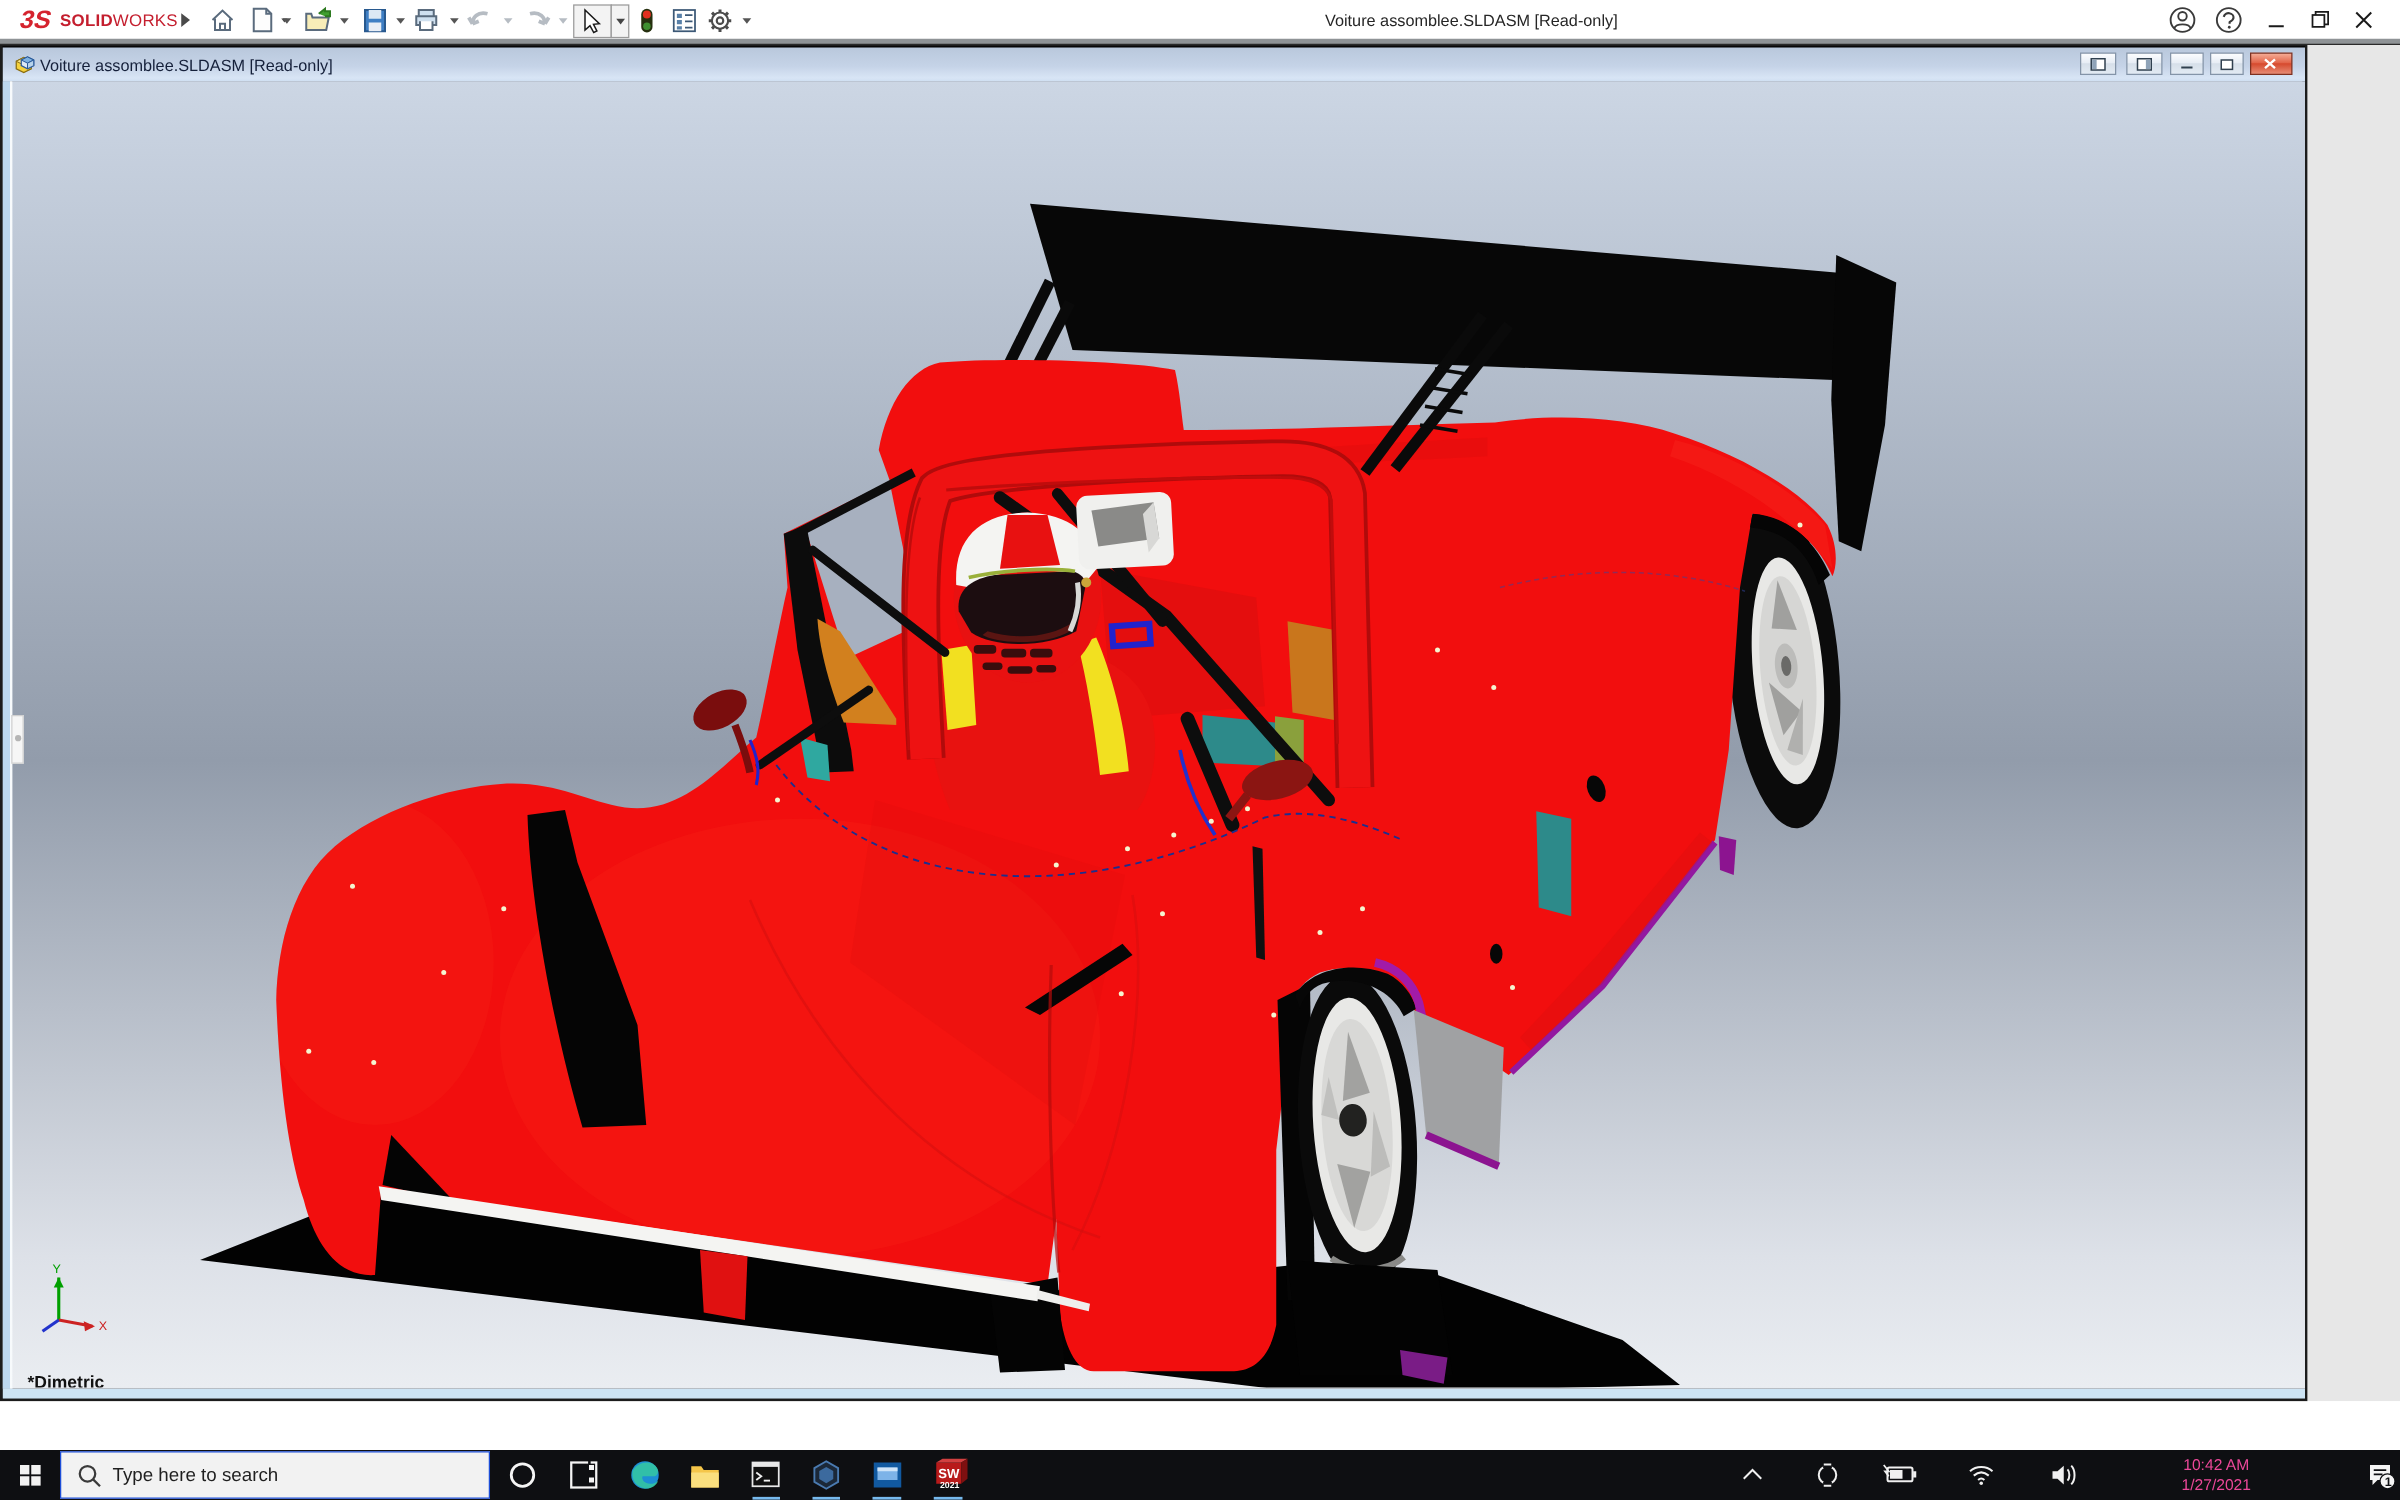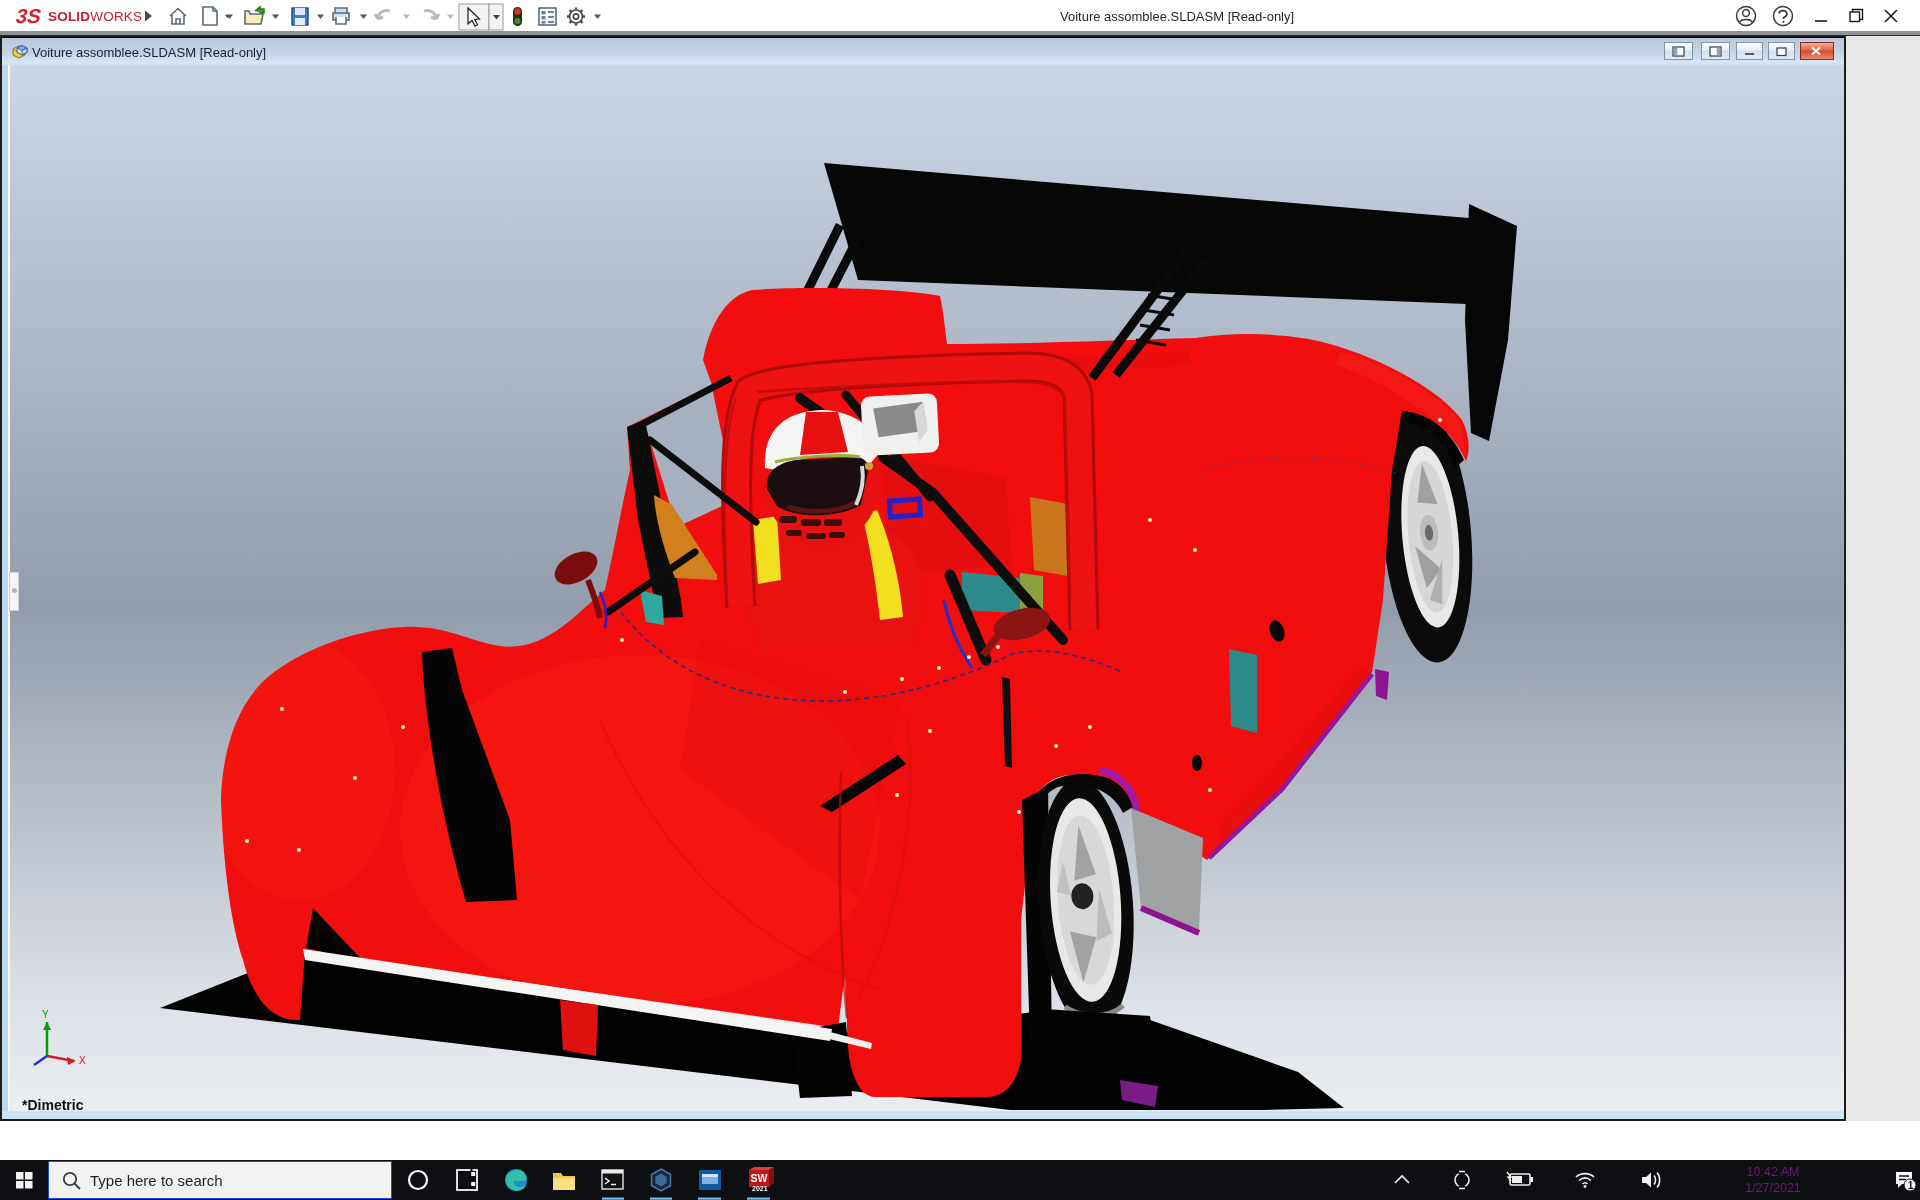--- a/index.html
+++ b/index.html
@@ -32,21 +32,21 @@
   #handle { position:absolute; left:9px; top:536px; width:10px; height:39px; background:#f6f6f6; border:1px solid #d0d0d0; }
   #handle .dot { position:absolute; left:2px; top:15px; width:5px; height:5px; border-radius:3px; background:#b5b5b5; }
 
   
   #statusstrip { position:absolute; left:0; top:1121px; width:1920px; height:39px; background:#ffffff; }
 
   
   #taskbar { position:absolute; left:0; top:1160px; width:1920px; height:40px; background:#0e0f12; }
   #search { position:absolute; left:48px; top:1161px; width:344px; height:38px; background:#f2f2f2; border:1px solid #1d4ed8; }
   #search .hint { position:absolute; left:41px; top:10px; font-size:15px; color:#1f1f1f; }
-  #clock { position:absolute; left:1715px; top:1164px; width:116px; text-align:center; color:#701a75; font-size:12.5px; line-height:16px; }
+  #clock { position:absolute; left:1715px; top:1164px; width:116px; text-align:center; color:#ec4899; font-size:12.5px; line-height:16px; }
 </style>
 </head>
 <body>
 <div id="stage">
 
   <div id="appbar"></div>
   <div id="appedge"></div>
   <svg id="logo" width="260" height="20" viewBox="0 0 260 20">
     <g transform="skewX(-14)" fill="#d5232e">
       <text x="7" y="16.5" font-size="20" font-weight="bold" font-family="Liberation Sans">3S</text>

